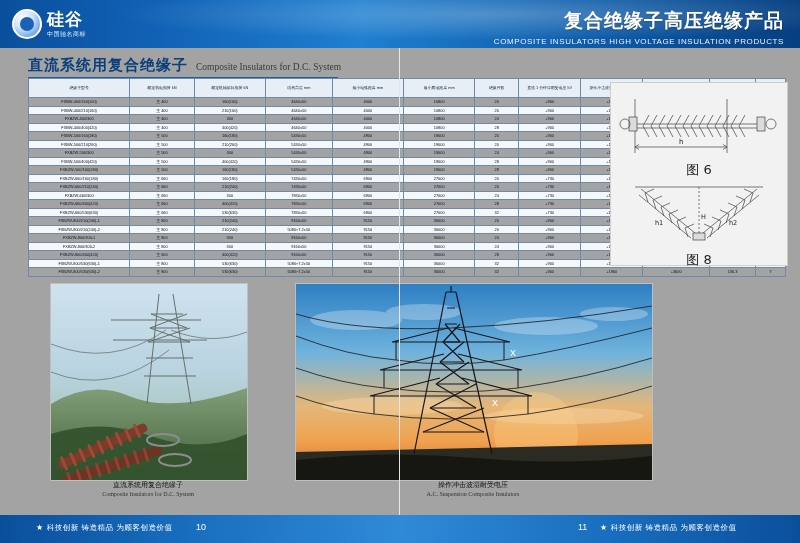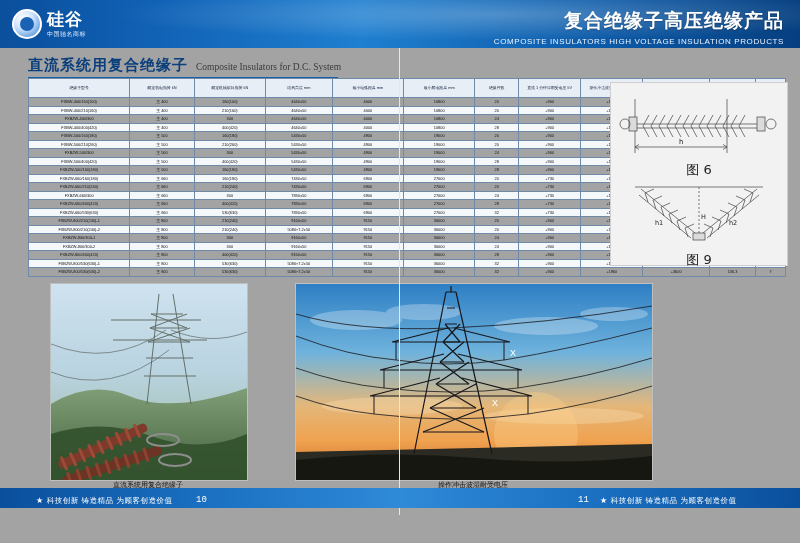--- a/index.html
+++ b/index.html
@@ -218,22 +218,22 @@
     font-size: 6px;
     color: #333;
     font-family: "Liberation Serif", serif;
   }
   .cap-a { left: 50px; top: 481px; width: 196px; }
   .cap-b { left: 295px; top: 481px; width: 356px; }
 
   
   .footer {
     position: absolute;
-    left: 0; top: 488px;
-    width: 800px; height: 20px;
+    left: 0; top: 515px;
+    width: 800px; height: 28px;
     background: linear-gradient(90deg, #0a4f9c 0%, #1a6fc0 25%, #2f8ad8 50%, #1a6fc0 75%, #0a4f9c 100%);
     color: #ffffff;
   }
   .footer .slogan {
     position: absolute;
     top: 8px;
     font-size: 7.5px;
     font-family: "DejaVu Sans", sans-serif;
     letter-spacing: 0.5px;
     white-space: nowrap;
@@ -241,21 +241,21 @@
   .footer .slogan-left { left: 36px; }
   .footer .slogan-right { left: 600px; }
   .footer .star {
     margin-right: 3px;
     font-size: 8px;
   }
   .footer .pagenum {
     position: absolute;
     top: 7px;
     font-size: 9px;
-    font-family: Liberation Mono, monospace;
+    font-family: Liberation Sans, sans-serif;
   }
   .footer .page-left { left: 196px; }
   .footer .page-right { left: 578px; }
 
   .gutter {
     position: absolute;
     left: 399px; top: 48px;
     width: 1px; height: 467px;
     background: #e6e6e6;
   }
@@ -679,21 +679,21 @@
         <line x1="88" y1="104" x2="88" y2="150" stroke-dasharray="2,2"></line>
 
         <line x1="28" y1="112" x2="80" y2="155"></line>
         <line x1="148" y1="112" x2="96" y2="155"></line>
       </g>
       <text x="44" y="142" font-size="6.5" fill="#222" font-family="DejaVu Sans, sans-serif">h1</text>
       <text x="118" y="142" font-size="6.5" fill="#222" font-family="DejaVu Sans, sans-serif">h2</text>
       <text x="90" y="136" font-size="6.5" fill="#222" font-family="DejaVu Sans, sans-serif">H</text>
     </svg>
     <div class="fig-label fig6-label">图 6</div>
-    <div class="fig-label fig7-label">图 9</div>
+    <div class="fig-label fig7-label">图 8</div>
   </div>
 
   <div class="photo photo-a">
     <svg width="196" height="196" viewBox="0 0 196 196">
       <defs>
         <linearGradient id="skyA" x1="0" y1="0" x2="0" y2="1">
           <stop offset="0%" stop-color="#cfe2ef"></stop>
           <stop offset="45%" stop-color="#b9d3e0"></stop>
           <stop offset="100%" stop-color="#9ab89a"></stop>
         </linearGradient>

